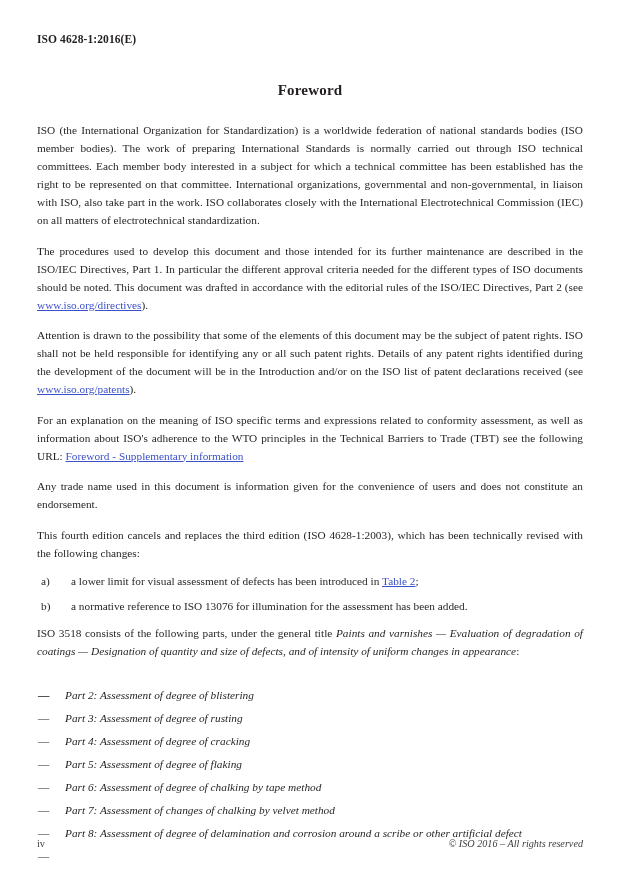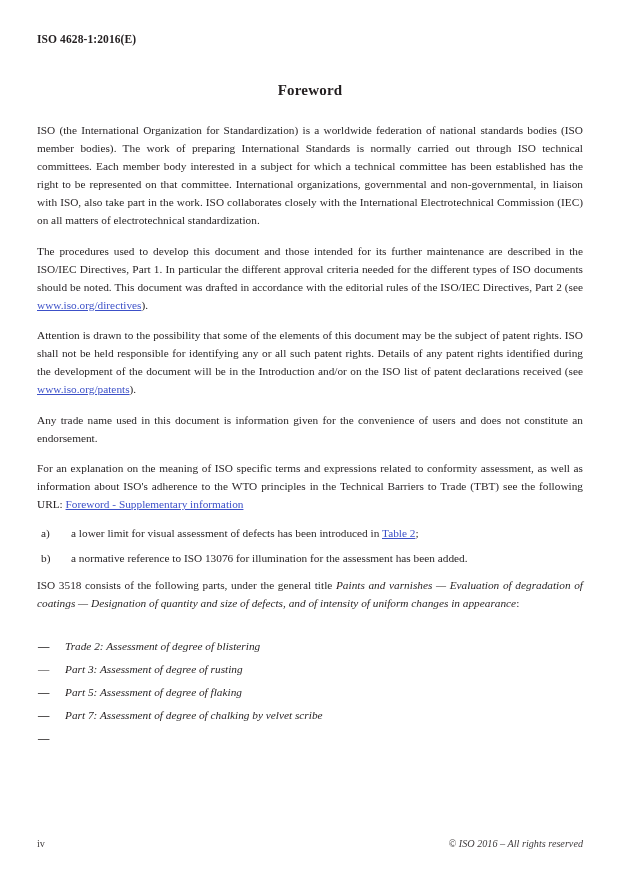--- a/index.html
+++ b/index.html
@@ -127,48 +127,49 @@
   <div class="content">
 
     <h1 class="foreword">Foreword</h1>
 
     <p class="body-par">ISO (the International Organization for Standardization) is a worldwide federation of national standards bodies (ISO member bodies). The work of preparing International Standards is normally carried out through ISO technical committees. Each member body interested in a subject for which a technical committee has been established has the right to be represented on that committee. International organizations, governmental and non-governmental, in liaison with ISO, also take part in the work. ISO collaborates closely with the International Electrotechnical Commission (IEC) on all matters of electrotechnical standardization.</p>
 
     <p class="body-par"><span>The procedures used to develop this document and those intended for its further maintenance are described in the ISO/IEC Directives, Part 1. In particular the different approval criteria needed for the different types of ISO documents should be noted. This document was drafted in accordance with the editorial rules of the ISO/IEC Directives, Part 2 (see </span><a class="doclink" href="#">www.iso.org/directives</a><span>).</span></p>
 
     <p class="body-par"><span>Attention is drawn to the possibility that some of the elements of this document may be the subject of patent rights. ISO shall not be held responsible for identifying any or all such patent rights. Details of any patent rights identified during the development of the document will be in the Introduction and/or on the ISO list of patent declarations received (see </span><a class="doclink" href="#">www.iso.org/patents</a><span>).</span></p>
 
+    <p class="body-par"><span>For an explanation on the meaning of ISO specific terms and expressions related to conformity assessment, as well as information about ISO's adherence to the WTO principles in the Technical Barriers to Trade (TBT) see the following URL: </span><a class="doclink" href="#">Foreword - Supplementary information</a></p>
+
     <p class="body-par">Any trade name used in this document is information given for the convenience of users and does not constitute an endorsement.</p>
 
-    <p class="body-par"><span>For an explanation on the meaning of ISO specific terms and expressions related to conformity assessment, as well as information about ISO's adherence to the WTO principles in the Technical Barriers to Trade (TBT) see the following URL: </span><a class="doclink" href="#">Foreword - Supplementary information</a></p>
 
-
+    <p class="body-par">This fourth edition cancels and replaces the third edition (ISO 4628-1:2003), which has been technically revised with the following changes:</p>
 
     <ol class="alpha-list">
       <li>
         <span class="marker">a)</span><span>a lower limit for visual assessment of defects has been introduced in </span><a class="doclink" href="#">Table 2</a><span>;</span>
       </li>
       <li>
         <span class="marker">b)</span><span>a normative reference to ISO 13076 for illumination for the assessment has been added.</span>
       </li>
     </ol>
 
     <p class="body-par"><span>ISO 3518 consists of the following parts, under the general title </span><span class="ital">Paints and varnishes — Evaluation of degradation of coatings — Designation of quantity and size of defects, and of intensity of uniform changes in appearance</span><span>:</span></p>
 
     <div class="spacer-before-parts"></div>
 
     <ul class="parts-list">
       <li><span class="dash">—</span></li>
-      <li><span class="dash">—</span><span>Trade 2: Assessment of degree of blistering</span></li>
+      <li><span class="dash">—</span><span>Part 2: Assessment of degree of blistering</span></li>
       <li><span class="dash">—</span><span>Part 3: Assessment of degree of rusting</span></li>
-      <li><span class="dash">—</span></li>
+      <li><span class="dash">—</span><span>Part 4: Assessment of degree of cracking</span></li>
       <li><span class="dash">—</span><span>Part 5: Assessment of degree of flaking</span></li>
-      <li><span class="dash">—</span></li>
-      <li><span class="dash">—</span><span>Part 7: Assessment of degree of chalking by velvet scribe</span></li>
-      <li><span class="dash">—</span></li>
+      <li><span class="dash">—</span><span>Part 6: Assessment of degree of chalking by tape method</span></li>
+      <li><span class="dash">—</span><span>Part 7: Assessment of changes of chalking by velvet method</span></li>
+      <li><span class="dash">—</span><span>Part 8: Assessment of degree of delamination and corrosion around a scribe or other artificial defect</span></li>
       <li><span class="dash">—</span></li>
     </ul>
 
   </div>
 
   <div class="footer">
     <span class="pagenum">iv</span>
     <span class="copyright">© ISO 2016 – All rights reserved</span>
   </div>
 

